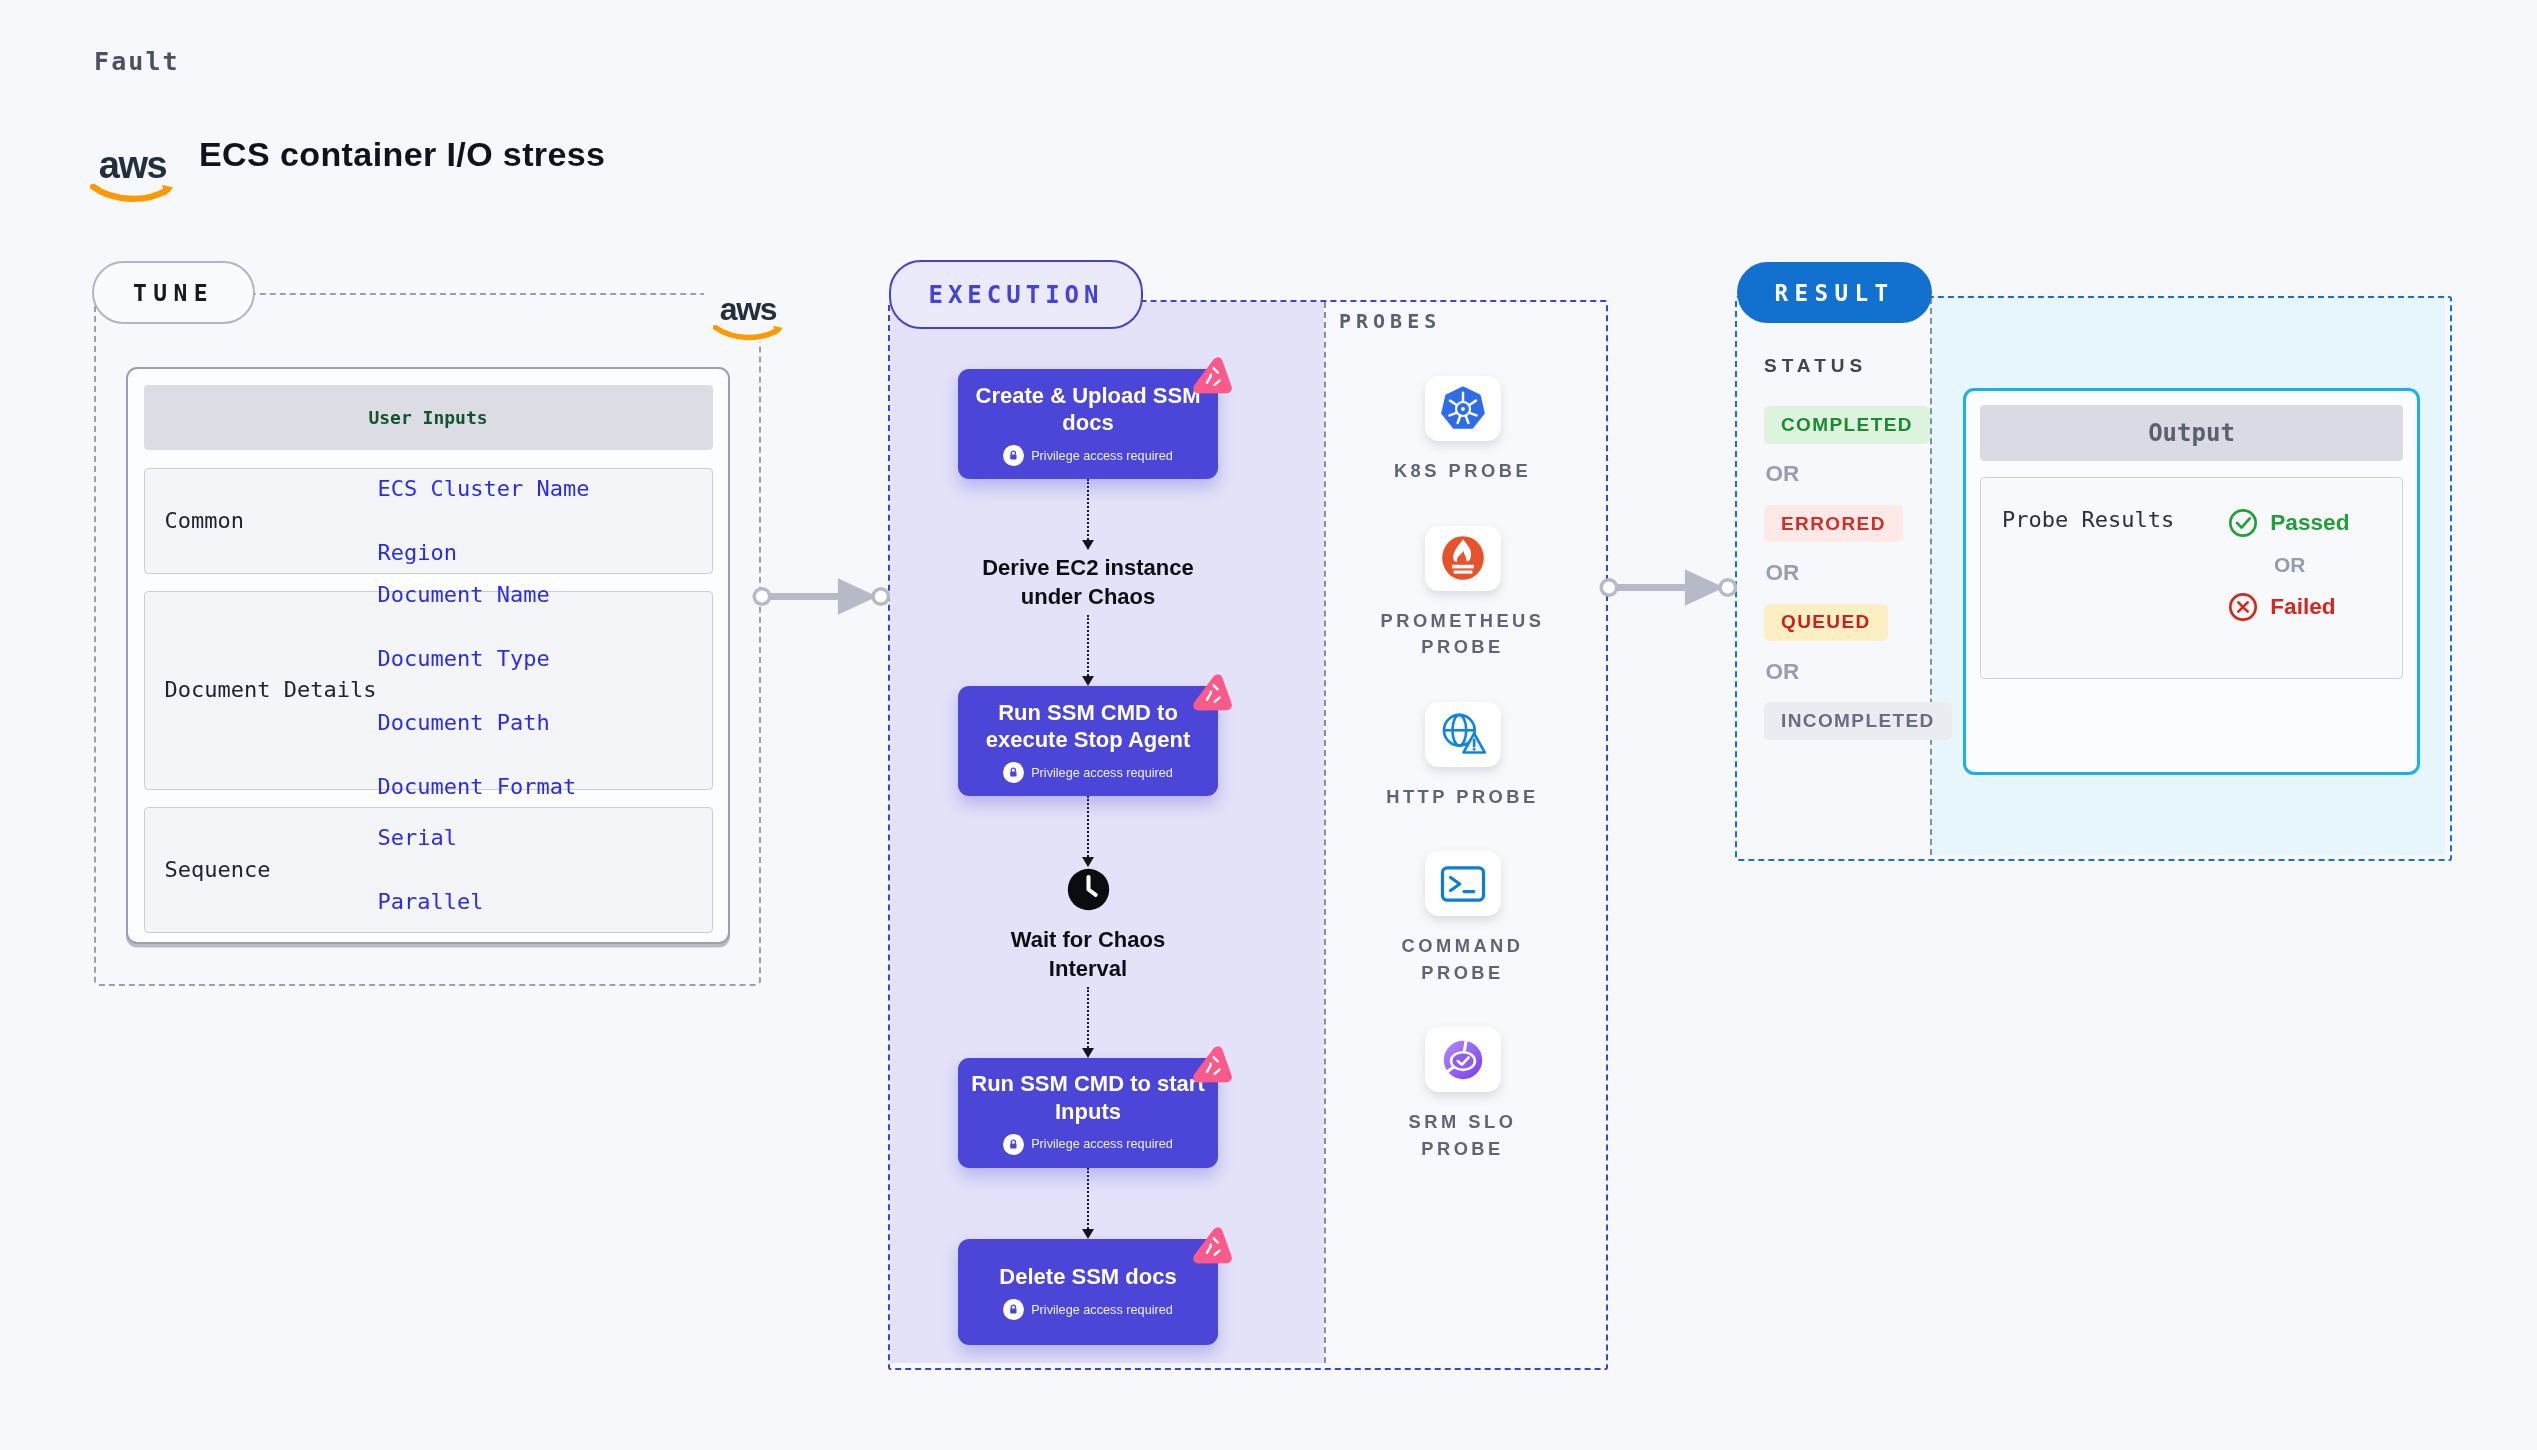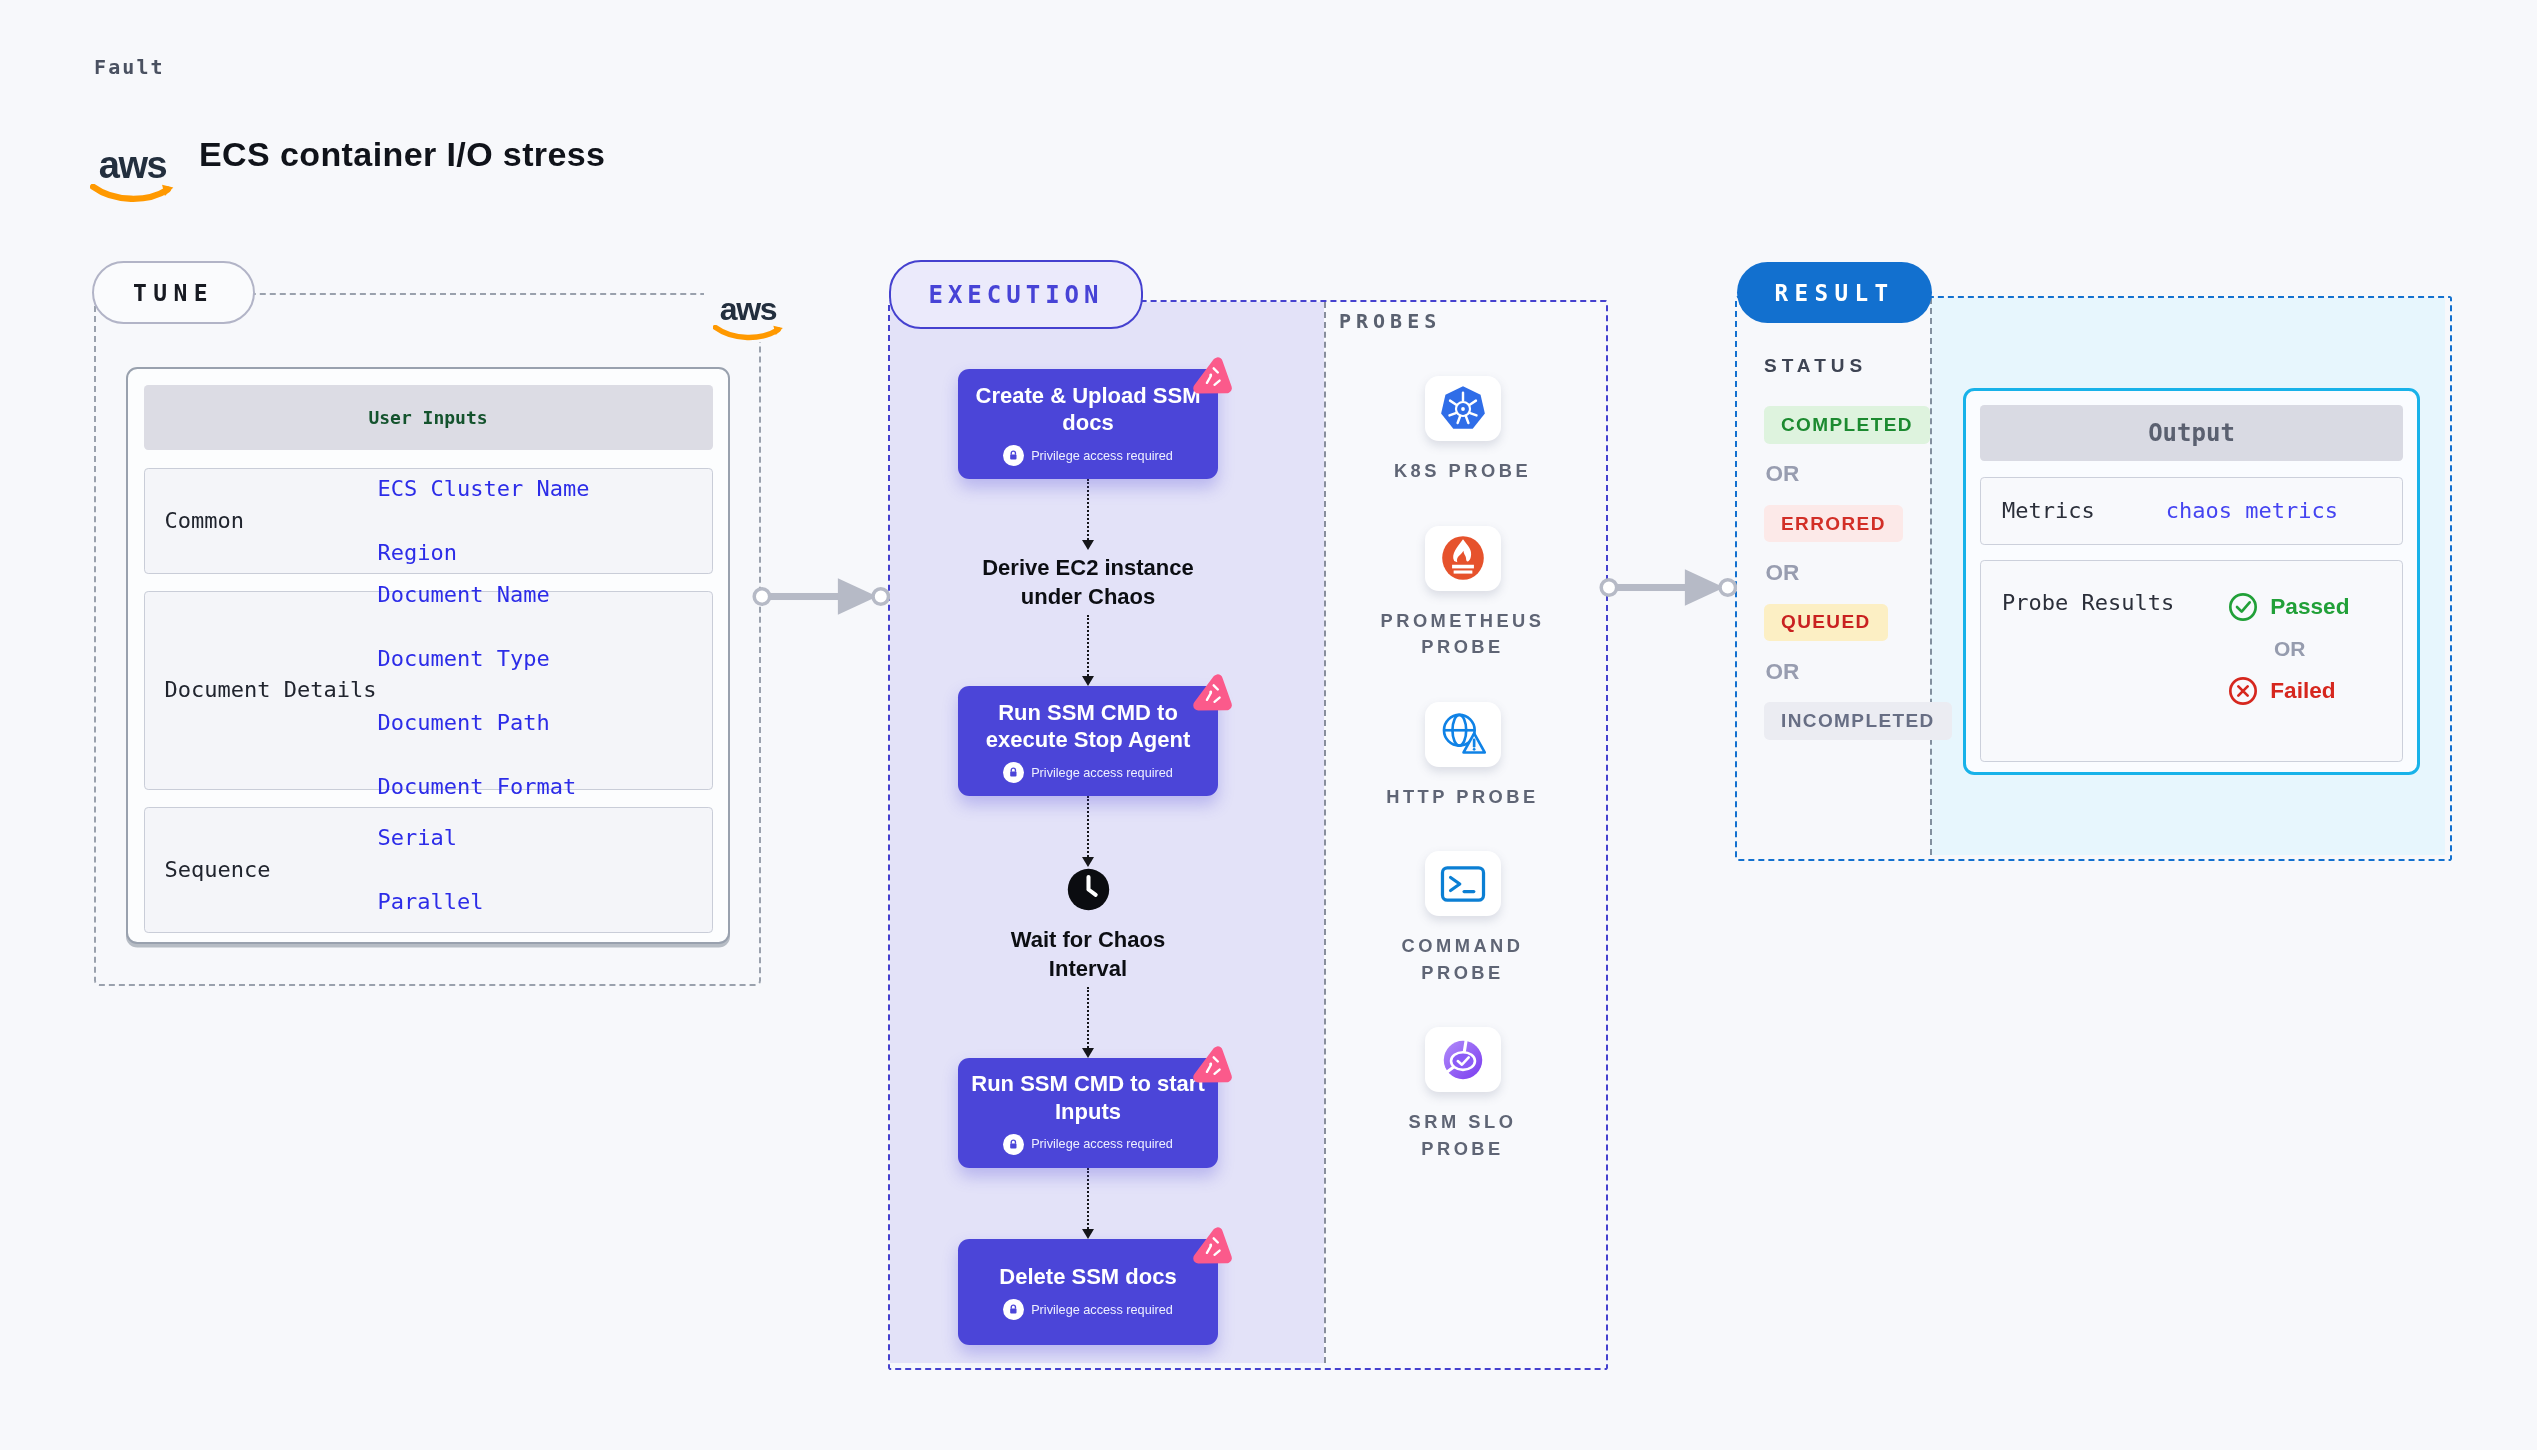--- a/index.html
+++ b/index.html
@@ -5,21 +5,21 @@
   html,body{margin:0;padding:0;}
   body{
     width:2538px;height:1451px;position:relative;overflow:hidden;
     background:#f7f8fb;
     font-family:"Liberation Sans","DejaVu Sans",sans-serif;
   }
   .mono{font-family:"DejaVu Sans Mono","Liberation Mono",monospace;}
   .abs{position:absolute;}
 
   
-  .fault-label{left:94px;top:47px;font-size:20px;font-weight:bold;color:#4a5161;letter-spacing:2.1px;margin-top:8px;}
+  .fault-label{left:94px;top:47px;font-size:25px;font-weight:bold;color:#4a5161;letter-spacing:2.1px;}
   .title-row{left:90px;top:107px;display:flex;align-items:center;gap:24px;}
   .aws-logo{display:flex;flex-direction:column;align-items:center;line-height:1;}
   .aws-word{font-weight:bold;color:#232f3e;letter-spacing:-1.4px;margin-top:39px;}
   .title-text{font-size:34px;font-weight:800;color:#10131a;letter-spacing:0.4px;}
 
   
   .tune-box{left:94px;top:293px;width:663px;height:689px;border:2.1px dashed #9aa1ad;border-radius:5.6px;}
   .exec-box{left:888px;top:300px;width:716px;height:1066px;border:2.1px dashed #4541cf;border-radius:2.8px;}
   .exec-fill{left:890px;top:302px;width:434px;height:1061px;background:#e3e2f8;}
   .probes-panel{left:1324px;top:302px;width:278px;height:1061px;background:#f8f9fc;border-left:2.1px dashed #888e9c;box-sizing:border-box;}
@@ -358,24 +358,20 @@
     <div class="status-badge" style="background: rgb(252, 233, 232); color: rgb(210, 47, 39);">ERRORED</div>
     <div class="status-or">OR</div>
     <div class="status-badge" style="background: rgb(252, 239, 196); color: rgb(201, 33, 33);">QUEUED</div>
     <div class="status-or">OR</div>
     <div class="status-badge" style="background: rgb(235, 236, 242); color: rgb(103, 110, 132);">INCOMPLETED</div>
   </div>
 
 <div class="abs output-card">
   <div class="output-header mono">Output</div>
 
-  <div class="out-row metrics-row">
-    <span class="out-label mono">Metrics</span>
-    <span class="metrics-value mono">chaos metrics</span>
-  </div>
 
   <div class="out-row pr-row">
     <span class="out-label mono" style="width:176px;">Probe Results</span>
     <div class="pr-results">
       <div class="pr-item">
         <svg width="32" height="32" viewBox="0 0 48 48">
           <circle cx="24" cy="24" r="19" fill="none" stroke="#21a038" stroke-width="4"></circle>
           <path d="M15 24 L22 31 L34 17" fill="none" stroke="#21a038" stroke-width="4" stroke-linecap="round" stroke-linejoin="round"></path>
         </svg>
         <span class="ptext" style="color:#21a038;">Passed</span>

